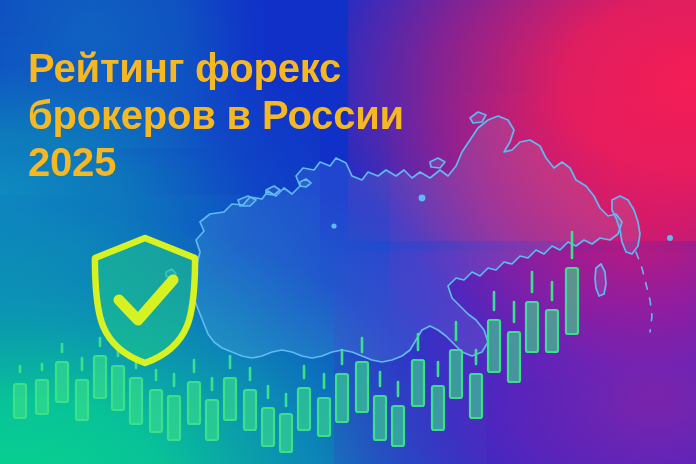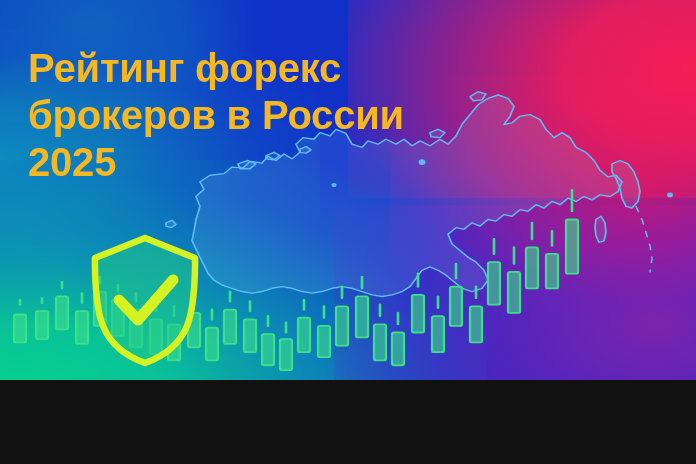--- a/index.html
+++ b/index.html
@@ -3,21 +3,21 @@
 <meta charset="utf-8">
 <style>
   html, body {
     margin: 0;
     padding: 0;
     background: #111;
   }
   #banner {
     position: relative;
     width: 696px;
-    height: 380px;
+    height: 464px;
     overflow: hidden;
     font-family: "Liberation Sans", sans-serif;
   }
 
   
   .bg-base {
     position: absolute;
     inset: 0;
     background: #1030c8;
   }

